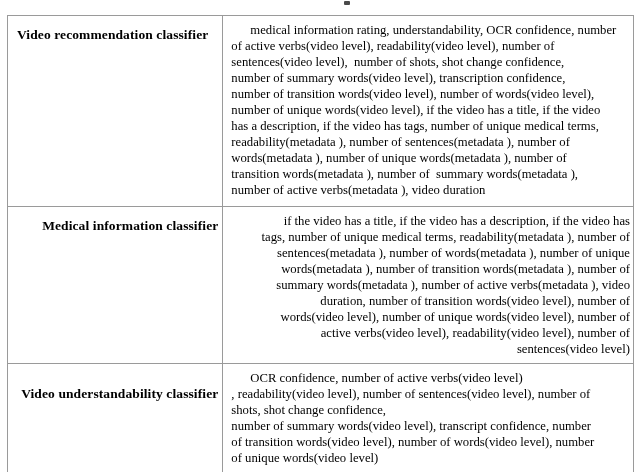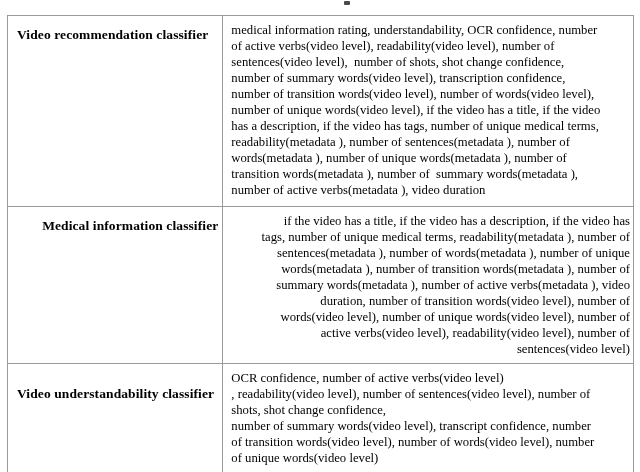--- a/index.html
+++ b/index.html
@@ -40,29 +40,30 @@
   .features-table td { vertical-align: top; }
   .col-classifier { width: 215px; }
   .col-features   { width: 410px; }
   td.classifier-cell {
     font-weight: bold;
     font-size: 13.5px;
     line-height: 16px;
     padding: 11px 4px 4px 9px;
     letter-spacing: 0.1px;
   }
-  tr.row-3 td.classifier-cell { padding-top: 22px; }
+  tr.row-3 td.classifier-cell { padding-top: 22px; text-align: right; }
   td.features-cell {
     font-size: 12.7px;
     line-height: 16px;
     padding: 6px 3px 6px 8px;
   }
   .features-text {
     white-space: pre-wrap;
     word-break: normal;
+    margin-left: 19px;
   }
   tr.row-1 { height: 191px; }
   tr.row-2 { height: 156px; text-align: right; }
   tr.row-3 { height: 105px; }
 </style>
 </head>
 <body>
 
 <div class="page">
 

